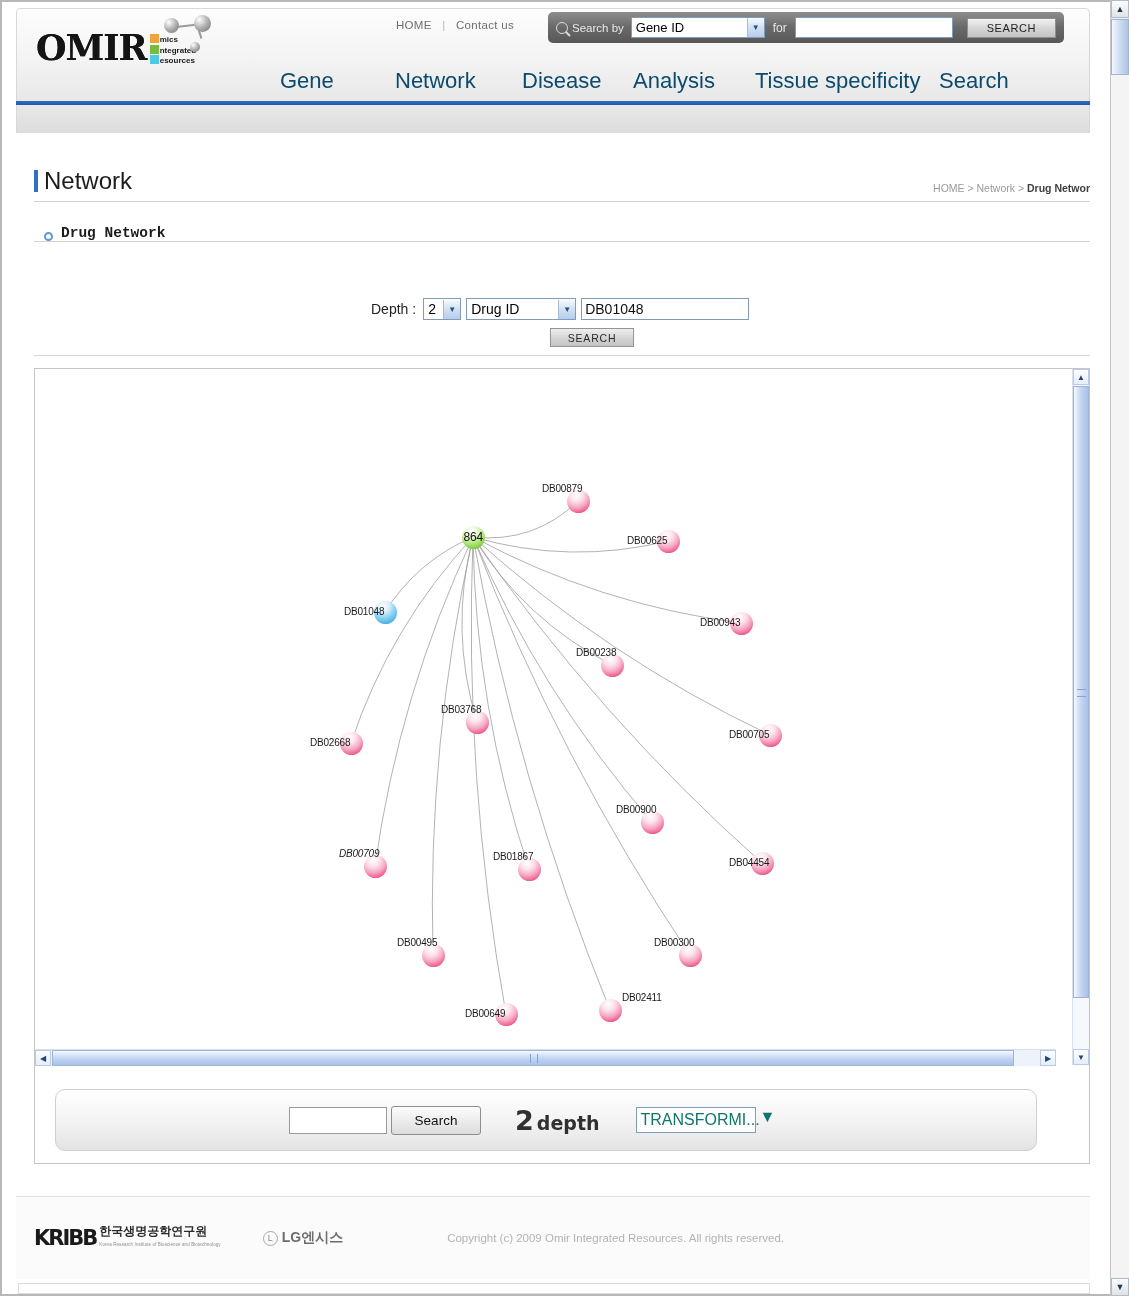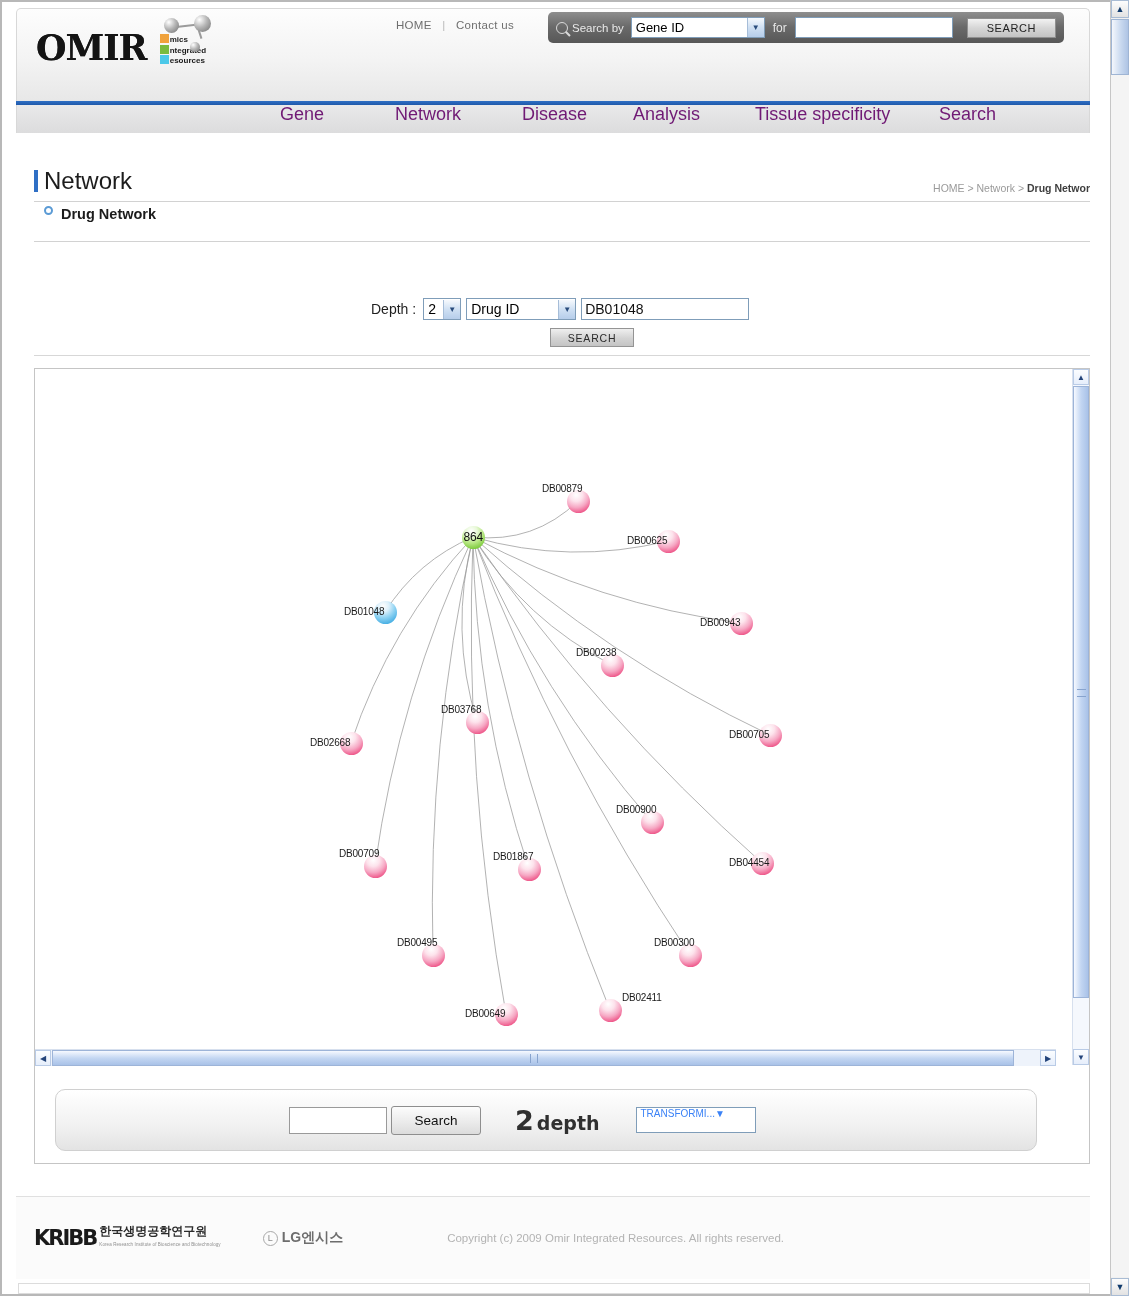--- a/index.html
+++ b/index.html
@@ -89,21 +89,21 @@
     font-family: "DejaVu Serif", serif;
     font-weight: bold;
     font-size: 35px;
     letter-spacing: -1px;
     color: #141414;
     line-height: 36px;
     background: linear-gradient(180deg,#1b1b1b 0%,#262626 55%,#8d8d8d 100%);
     -webkit-background-clip: text;
   }
   .logo-stack {
-    margin-left: 13px; margin-top: 4px;
+    margin-left: 3px; margin-top: 4px;
     line-height: 9.5px;
   }
   .logo-stack div {
     font-size: 8px;
     font-weight: bold;
     color: #1a1a1a;
     white-space: nowrap;
   }
   .logo-stack span.cap {
     display: inline-block;
@@ -207,25 +207,24 @@
     display: flex; align-items: center; justify-content: center;
   }
 
   .mainnav {
     position: absolute;
     left: 280px; top: 68px;
     display: flex;
     align-items: center;
   }
   .mainnav a {
-    font-size: 18px;
-    color: #701a75;
+    font-size: 22px;
+    color: #0c4a6e;
     text-decoration: none;
     white-space: nowrap;
-    margin-top: 36px;
   }
   .page-title-row {
     position: absolute;
     left: 34px; top: 167px;
     width: 1056px; height: 32px;
   }
   .page-title {
     font-size: 24px;
     color: #1c1c1c;
     font-weight: normal;
@@ -254,21 +253,21 @@
     left: 34px; top: 201px;
     width: 1056px; height: 1px;
     background: #d2d2d2;
   }
 
   .subsection {
     position: absolute;
     left: 34px; top: 206px;
     width: 1056px; height: 36px;
     border-bottom: 1px solid #d2d2d2;
-    display: flex; align-items: flex-start;
+    display: flex; align-items: flex-end; font-family: Liberation Mono, monospace;
   }
   .subsection .dot {
     width: 9px; height: 9px;
     border: 2px solid #5b9bd5;
     border-radius: 50%;
     margin: 0 8px 0 10px;
   }
   .subsection .lbl {
     font-size: 14.5px;
     color: #1c1c1c;
@@ -472,24 +471,24 @@
     font-family: "DejaVu Sans", sans-serif;
     color: #303030;
   }
   .ctrl-depth .num { font-size: 27px; font-weight: bold; }
   .ctrl-depth .word { font-size: 19px; font-weight: bold; margin-left: 3px; }
   .ctrl-sel {
     margin-left: 36px;
     width: 120px; height: 26px;
     background: #fff;
     border: 1px solid #7f9db9;
-    font-size: 10px;
-    display: flex; align-items: flex-start;
+    font-size: 16px;
+    display: flex; align-items: center;
     padding-left: 4px;
-    color: #3b82f6;
+    color: #0f766e;
   }
   .ctrl-sel .arrowbox { height: 24px; }
 
   
   .footer-rule {
     position: absolute;
     left: 16px; top: 1196px;
     width: 1074px; height: 1px;
     background: #e0e0e0;
   }
@@ -681,21 +680,21 @@
         <div class="nlabel" style="left: 619px; top: 568px;">DB00300</div>
         <div class="node drug" style="left: 563.5px; top: 629.5px;"></div>
         <div class="nlabel" style="left: 539px; top: 623px; margin-left: 48px;">DB02411</div>
         <div class="node drug" style="left: 482.5px; top: 488.5px;"></div>
         <div class="nlabel" style="left: 458px; top: 482px;">DB01867</div>
         <div class="node drug" style="left: 459.5px; top: 633.5px;"></div>
         <div class="nlabel" style="left: 430px; top: 639px; text-align: right;">DB00649</div>
         <div class="node drug" style="left: 386.5px; top: 574.5px;"></div>
         <div class="nlabel" style="left: 362px; top: 568px;">DB00495</div>
         <div class="node drug" style="left: 328.5px; top: 485.5px;"></div>
-        <div class="nlabel" style="left: 304px; top: 479px;">DB00709</div>
+        <div class="nlabel" style="left: 304px; top: 479px; font-style: italic;">DB00709</div>
         <div class="node drug" style="left: 304.5px; top: 362.5px;"></div>
         <div class="nlabel" style="left: 275px; top: 368px;">DB02668</div>
         <div class="node drug" style="left: 430.5px; top: 341.5px;"></div>
         <div class="nlabel" style="left: 406px; top: 335px;">DB03768</div>
         <div class="node query" style="left: 338.5px; top: 231.5px;"></div>
         <div class="nlabel" style="left: 309px; top: 237px;">DB01048</div>
         <div class="node gene" style="left: 426.5px; top: 156.5px;"></div>
         <div class="nlabel hub" style="left: 428.5px; top: 161px;">864</div>
       </div>
 

